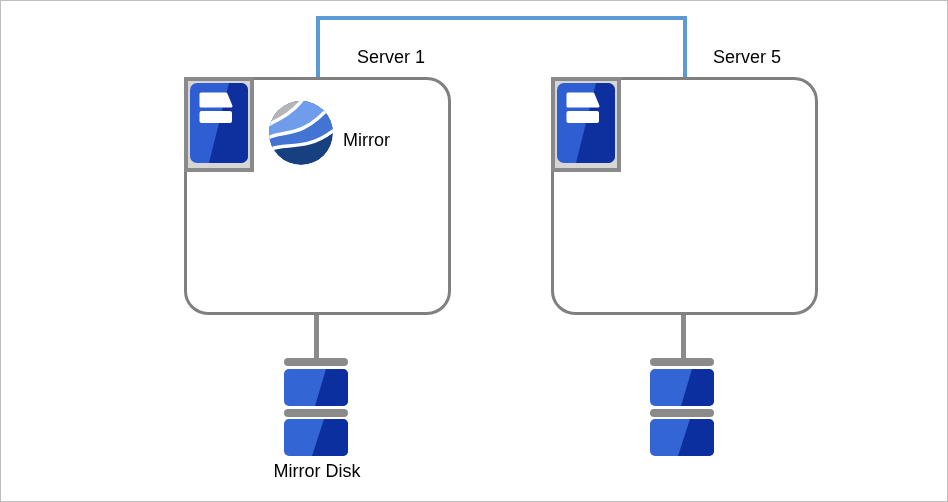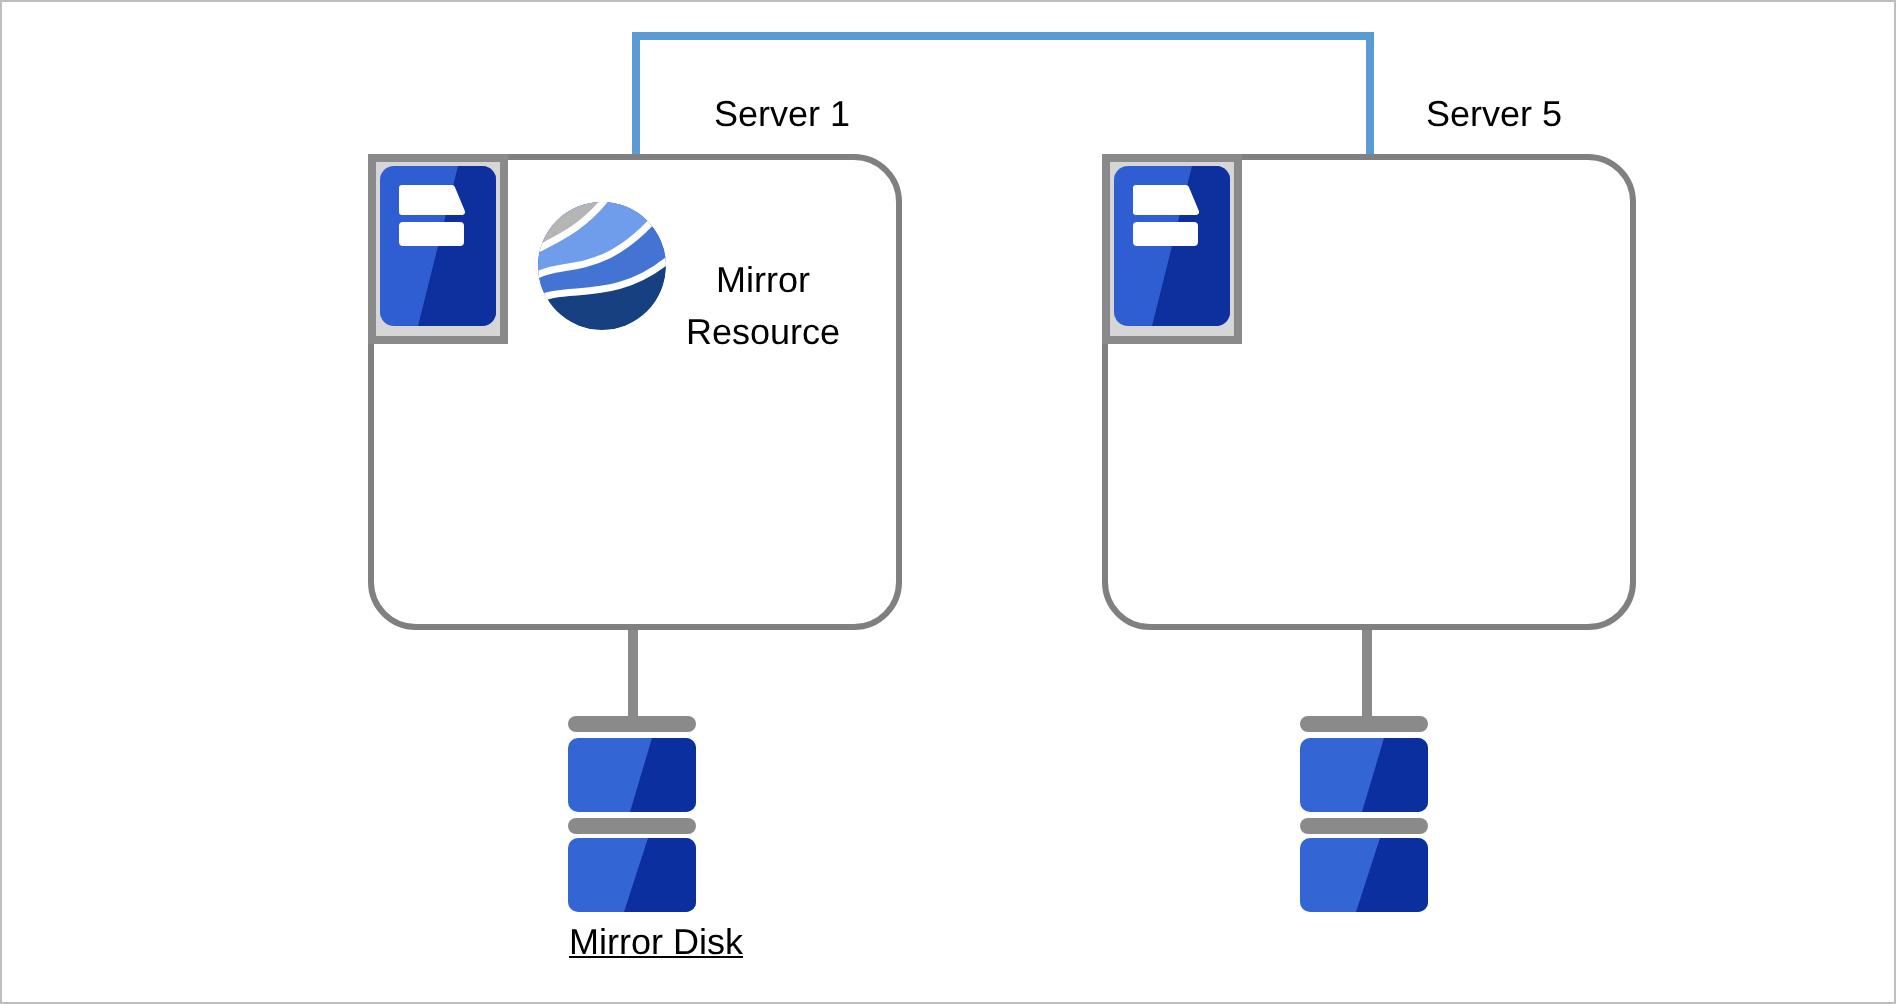--- a/index.html
+++ b/index.html
@@ -45,21 +45,21 @@
   .label{
     position:absolute;
     color:#000000;
     font-size:18px;
     line-height:20px;
     text-align:center;
     white-space:nowrap;
   }
   .server-label-1{left:315px;top:46px;width:150px;}
   .server-label-2{left:671px;top:46px;width:150px;}
-  .mirror-disk-label{left:252px;top:460px;width:150px;text-decoration:underline;}
+  .mirror-disk-label{left:241px;top:460px;width:150px;}
   .resource-label{
     position:absolute;left:342px;top:98px;
     color:#000;font-size:18px;line-height:26px;
     text-align:center;
     margin-top:28px;
   }
   
   .wave-icon{position:absolute;left:268px;top:100px;}
   
   .stem{
@@ -143,21 +143,20 @@
       <path d="M-3,38 C12,28 32,40 62,4 L62,-3 L-3,-3 Z" fill="#6f9ceb"></path>
       <path d="M-3,25 C8,19 22,14 35,-3 L-3,-3 Z" fill="#b5b5b5"></path>
       <path d="M-3,25 C8,19 22,14 35,-3" fill="none" stroke="#ffffff" stroke-width="3.5"></path>
       <path d="M-3,38 C12,28 32,40 62,4" fill="none" stroke="#ffffff" stroke-width="3.5"></path>
       <path d="M-3,50 C14,40 36,52 65,29" fill="none" stroke="#ffffff" stroke-width="3.5"></path>
     </g>
   </svg>
 
   <div class="resource-label">
     <div>Mirror</div>
-    <div>Resource</div>
   </div>
 
   <div class="stem left"></div>
   <div class="stem right"></div>
 
   <svg class="disk left" width="66" height="98" viewBox="0 0 66 98">
     <use href="#disk-glyph"></use>
   </svg>
   <svg class="disk right" width="66" height="98" viewBox="0 0 66 98">
     <use href="#disk-glyph"></use>

